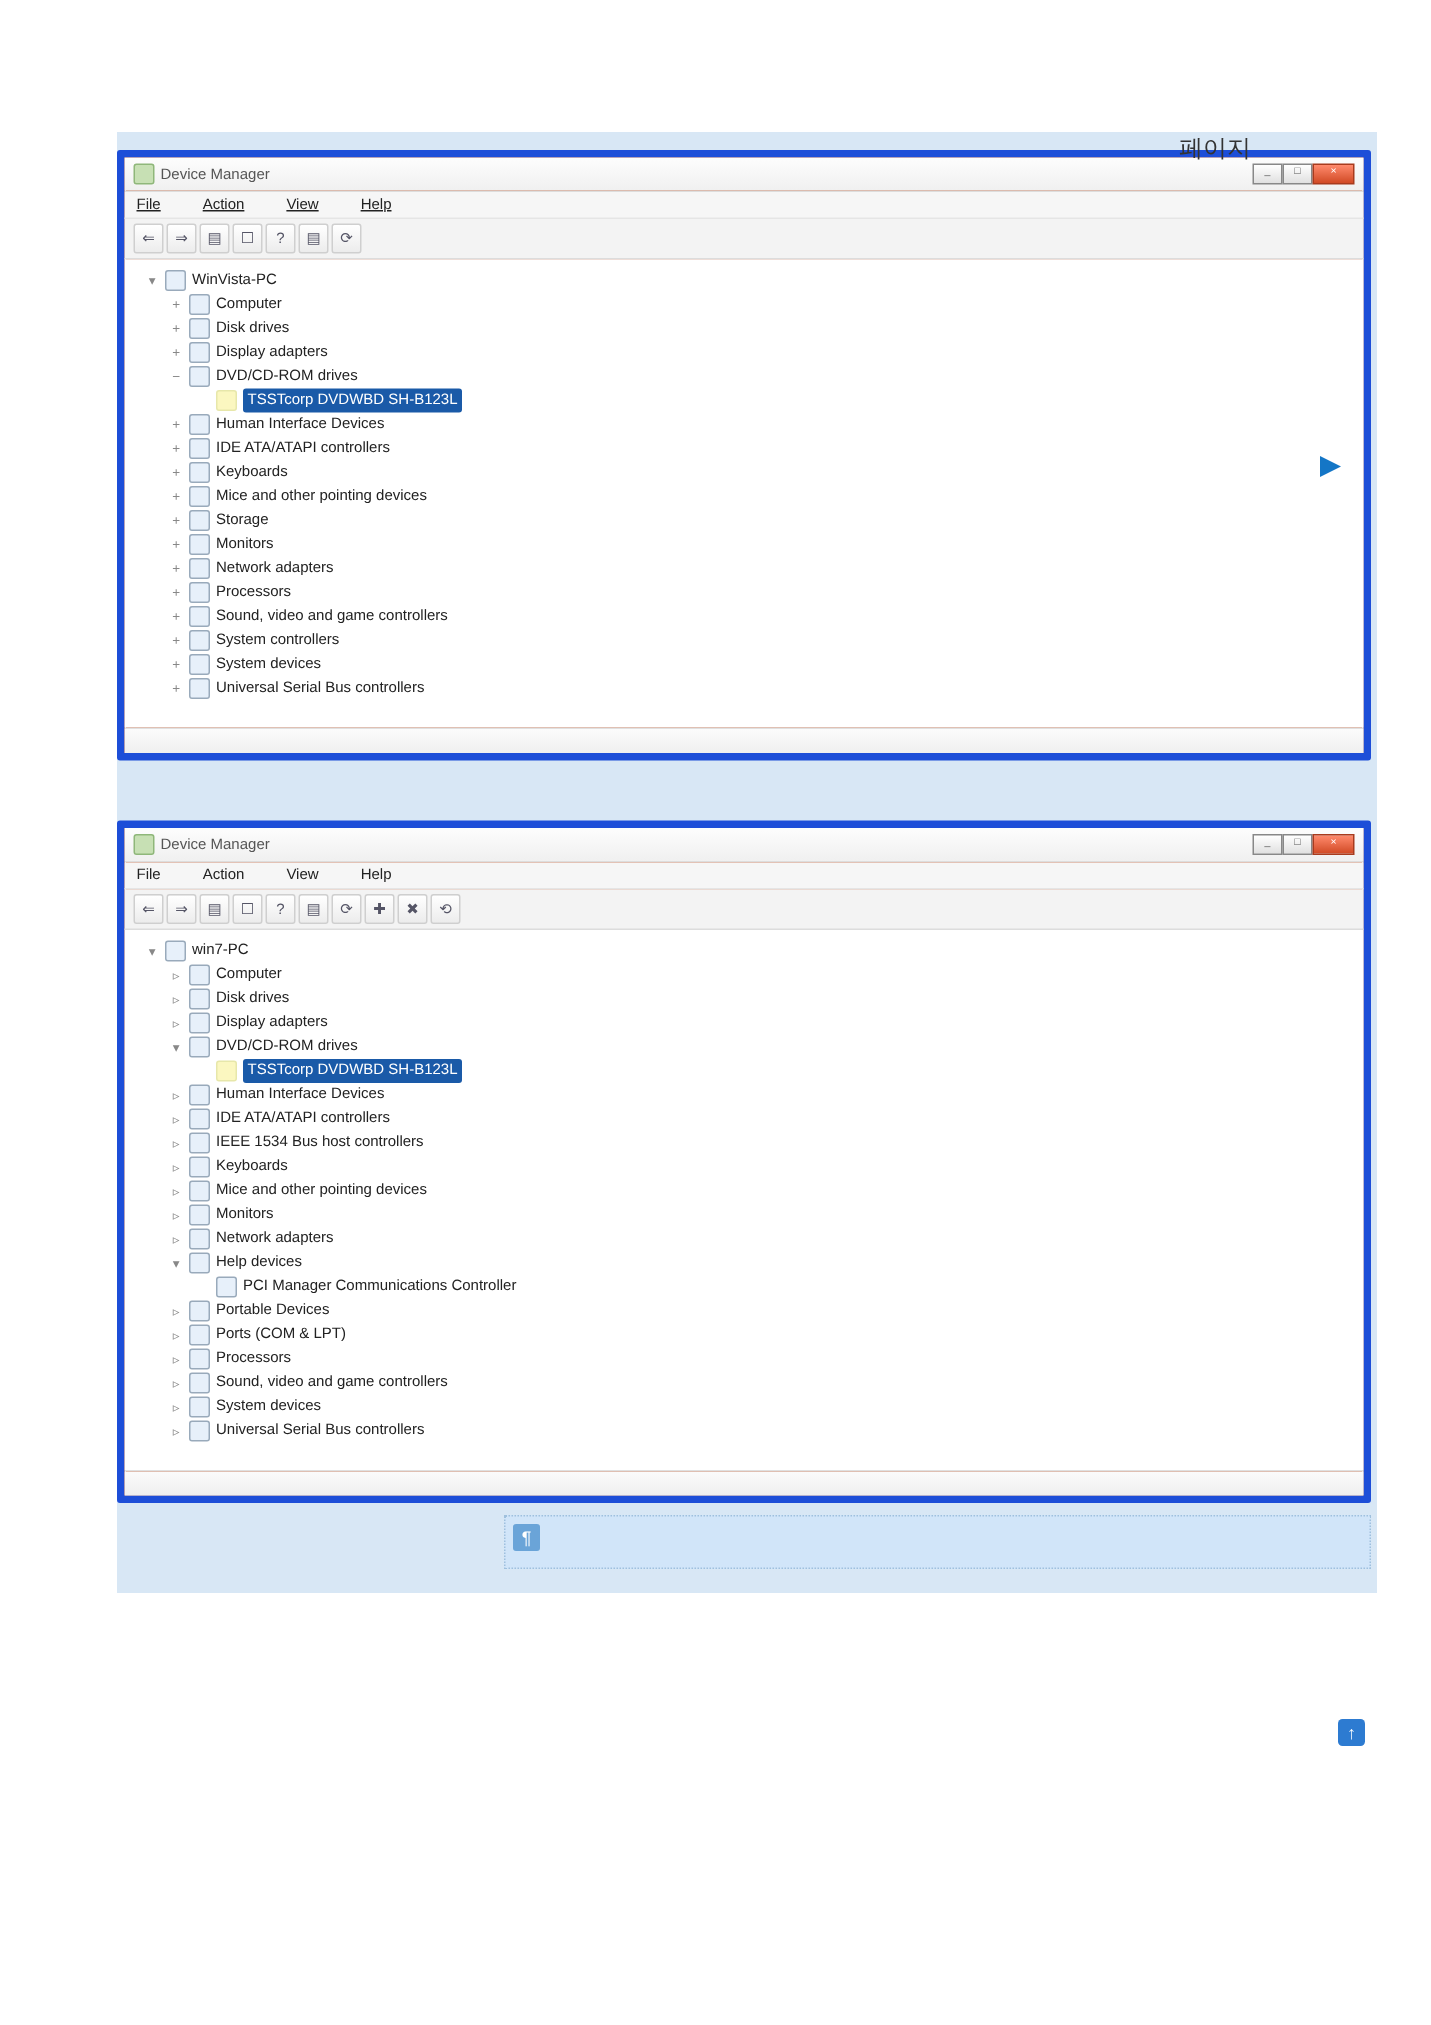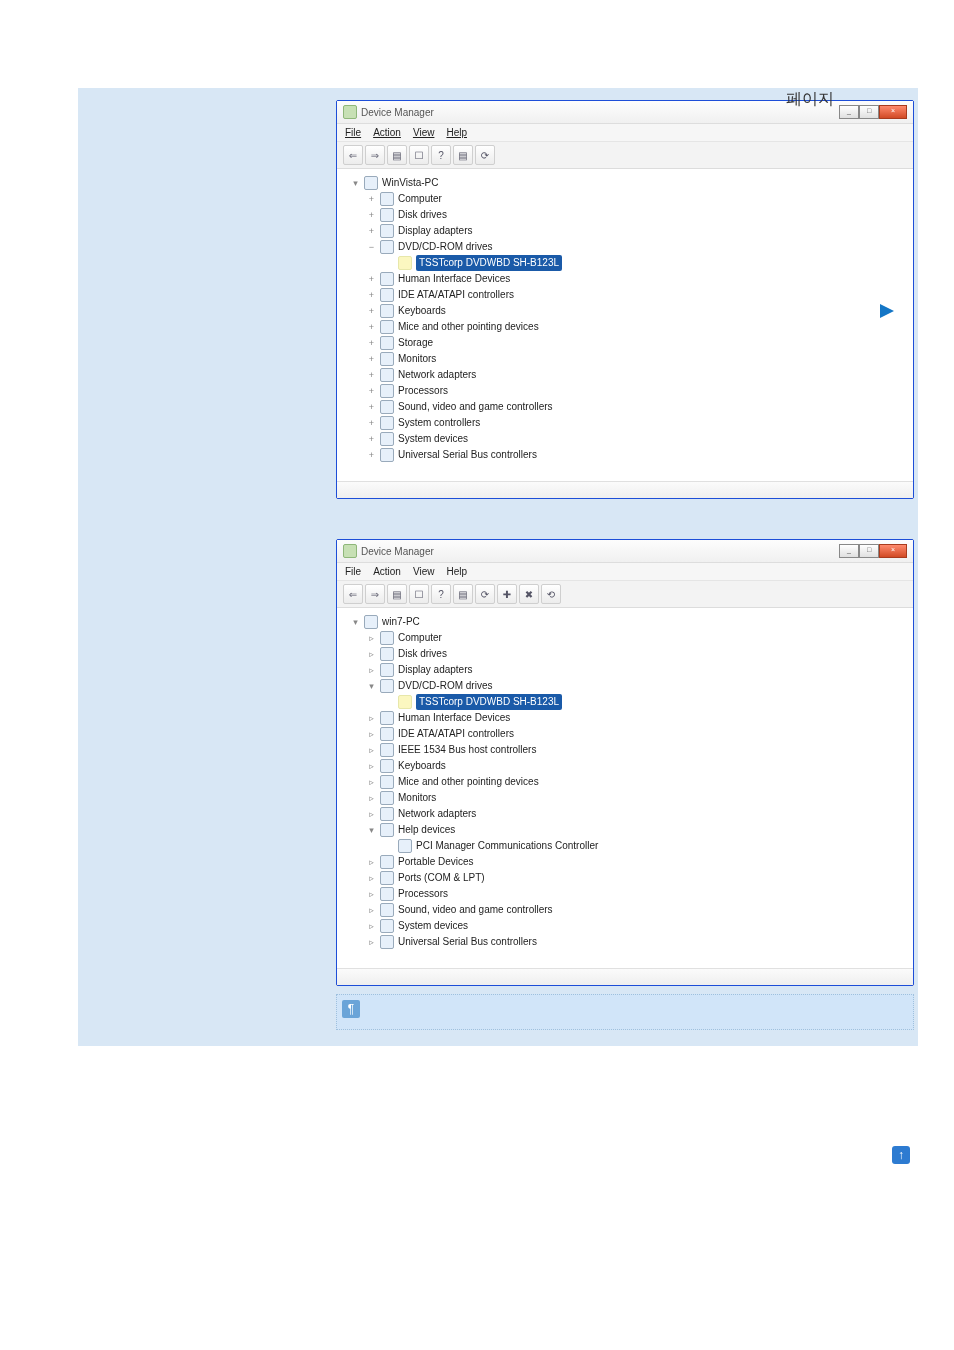--- a/index.html
+++ b/index.html
@@ -1,28 +1,28 @@
 <!DOCTYPE html>
 <html><head>
 <meta charset="utf-8">
 <style>
   body { margin:0; font-family:"Segoe UI", Arial, sans-serif; background:#fff; color:#333; }
   .page { width:954px; min-height:1350px; margin:0 auto; position:relative; }
   .page-label { position:absolute; top:1px; right:120px; font-size:16px; color:#333; }
   .content-blue { background:#d8e7f5; margin-top:88px; margin-left:78px; margin-right:36px; padding:0; }
   .block { padding:12px 0 12px 0; }
-  .screenshot-frame { margin-left:258px; margin-right:4px; background:#c2410c; border:1px solid #1d4ed8; border-radius:2px; box-shadow:0 0 0 1px #eee inset; }
+  .screenshot-frame { margin-right:4px; background:#c2410c; border:5px solid #1d4ed8; border-radius:2px; box-shadow:0 0 0 1px #eee inset; }
   .titlebar { display:flex; align-items:center; padding:4px 6px; font-size:10px; color:#555; border-bottom:1px solid #ddd; background:linear-gradient(#fdfdfd,#f0f0f0); }
   .titlebar .ti { width:12px; height:12px; border:1px solid #8fb77a; border-radius:2px; margin-right:4px; background:#c7e0b4; }
   .titlebar .spacer { flex:1; }
   .win-controls { display:flex; gap:0; }
   .win-btn { width:18px; height:12px; border:1px solid #888; font-size:7px; line-height:10px; text-align:center; background:linear-gradient(#fff,#e0e0e0); }
   .win-btn.close { background:linear-gradient(#ff8a6d,#d14a25); color:#fff; border-color:#a83b1e; }
   .win-btn.wide { width:26px; }
-  .menubar { display:flex; gap:12px; padding:3px 8px; font-size:10px; color:#222; background:#f6f6f6; border-bottom:1px solid #e5e5e5; }
+  .menubar { display:flex; gap:28px; padding:3px 8px; font-size:10px; color:#222; background:#f6f6f6; border-bottom:1px solid #e5e5e5; }
   .menubar .m u { text-decoration:underline; }
   .toolbar { display:flex; gap:2px; padding:3px 6px; background:#f3f3f3; border-bottom:1px solid #dcdcdc; }
   .tbtn { width:18px; height:18px; border:1px solid #cfcfcf; border-radius:2px; background:linear-gradient(#fff,#ececec); display:flex; align-items:center; justify-content:center; font-size:10px; color:#556; }
   .tree { padding:6px 8px 18px 8px; font-size:10px; color:#222; line-height:16px; min-height:250px; background:#fff; }
   .node { display:flex; align-items:center; gap:4px; white-space:nowrap; }
   .ind0 { padding-left:6px; }
   .ind1 { padding-left:22px; }
   .ind2 { padding-left:40px; }
   .tw { width:9px; display:inline-block; color:#888; font-size:9px; text-align:center; }
   .ico { width:12px; height:12px; border:1px solid #9ab; border-radius:2px; background:#e7f0fa; }

